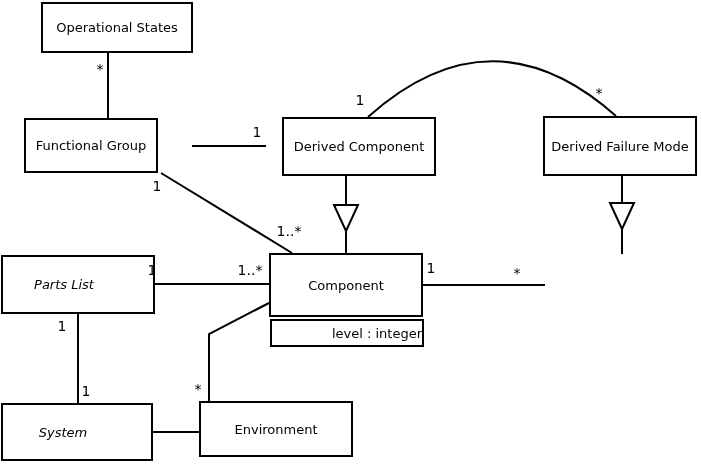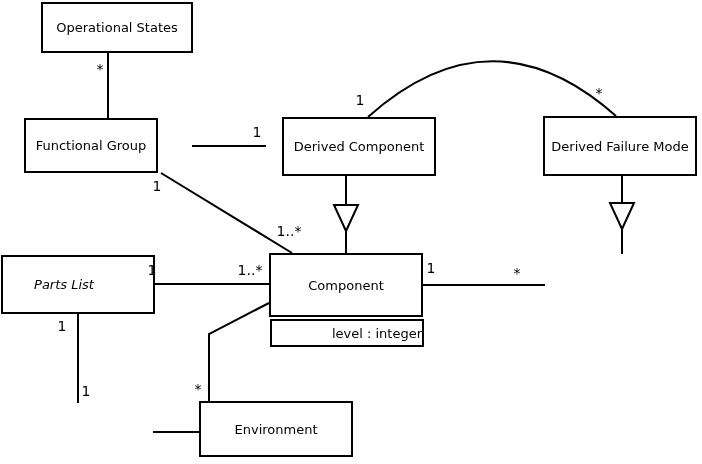--- a/index.html
+++ b/index.html
@@ -94,20 +94,23 @@
 
   <div class="node" style="left:269px; top:253px; width:154px; height:64px;">
     <span>Component</span>
   </div>
 
   <div class="node attr-compartment" style="left:270px; top:319px; width:154px; height:28px;">
     <span>level : integer</span>
   </div>
 
 
+  <div class="node shift-left" style="left:1px; top:403px; width:152px; height:58px;">
+    <span>System</span>
+  </div>
 
   <div class="node" style="left:199px; top:401px; width:154px; height:56px;">
     <span>Environment</span>
   </div>
 
   <span class="mult star" style="left:100px; top:65px;">*</span>
   <span class="mult" style="left:257px; top:132px;">1</span>
   <span class="mult" style="left:157px; top:186px;">1</span>
   <span class="mult" style="left:289px; top:231px;">1..*</span>
   <span class="mult" style="left:360px; top:100px;">1</span>

